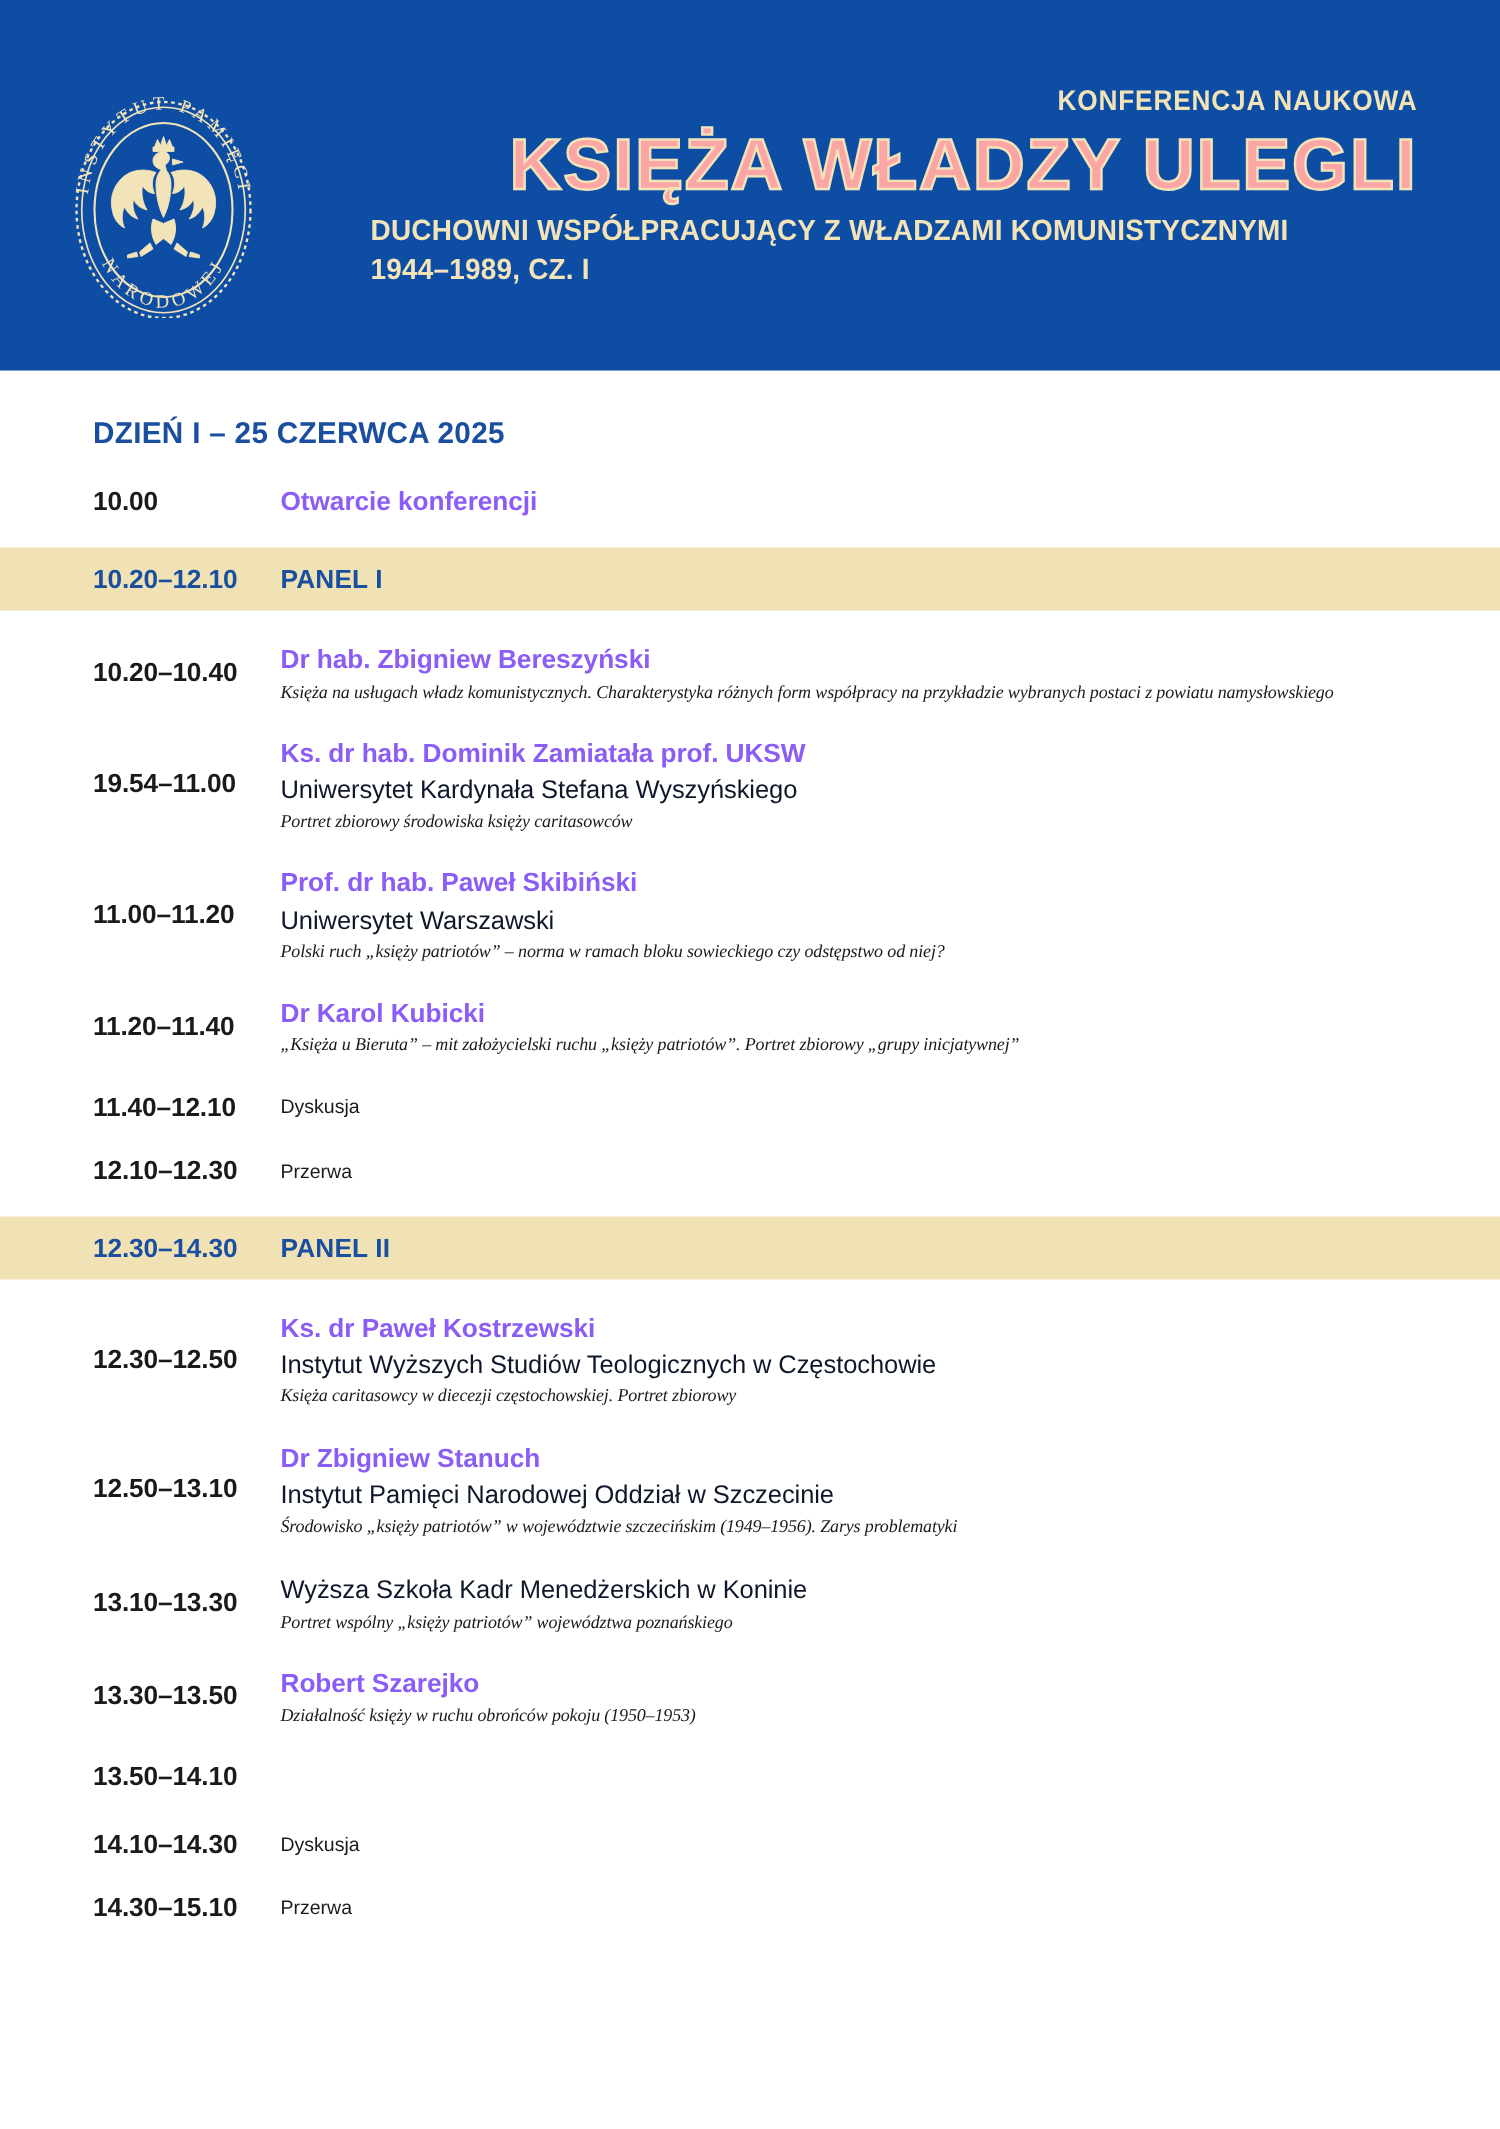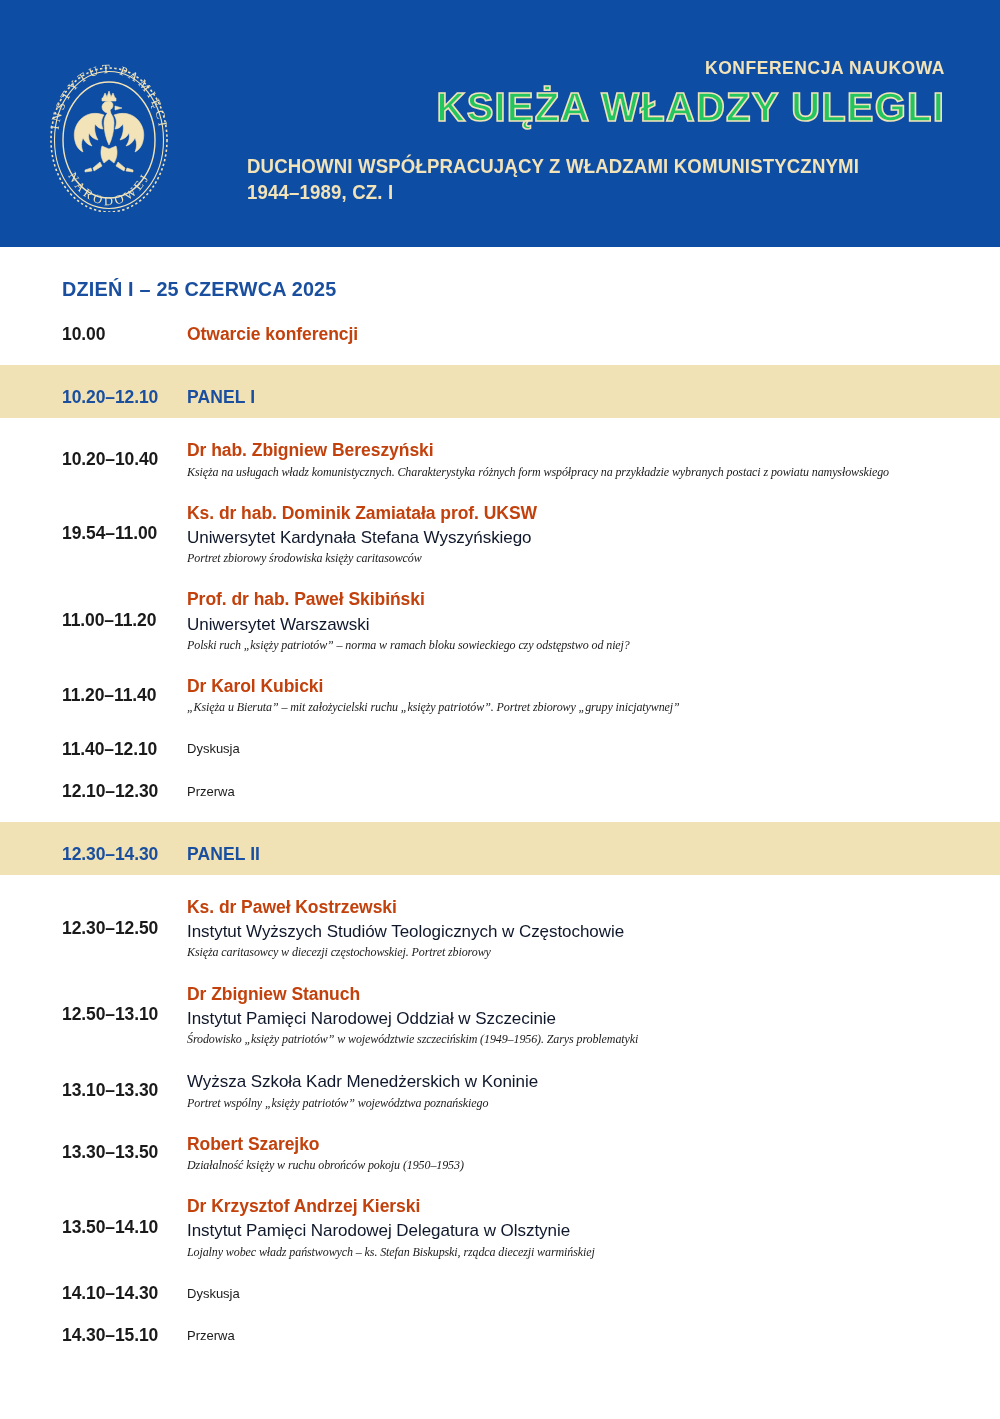--- a/index.html
+++ b/index.html
@@ -48,34 +48,34 @@
     color: #f2e3b8;
     text-align: right;
     line-height: 1;
     margin: 0 0 11px 0;
     transform: scaleX(0.92);
     transform-origin: right center;
   }
   .main-title {
     font-family: "Liberation Sans", sans-serif;
     font-weight: bold;
-    font-size: 40px;
+    font-size: 48px;
     line-height: 0.96;
     letter-spacing: 1.2px;
-    color: #22c55e;
+    color: #fca5a5;
     text-align: right;
     margin: 0;
     white-space: nowrap;
     transform: scaleX(1.0);
     transform-origin: right center;
     -webkit-text-stroke: 1.6px #f2e3b8;
   }
   .subtitle-block {
     text-align: left;
-    margin-top: 28px;
+    margin-top: 8px;
     margin-left: 2px;
   }
   .subtitle {
     font-family: "Liberation Sans", sans-serif;
     font-weight: bold;
     font-size: 19.5px;
     letter-spacing: 0.15px;
     color: #f2e3b8;
     line-height: 1.33;
     margin: 0;
@@ -118,21 +118,21 @@
   }
   .row .content {
     flex: 1 1 auto;
     min-width: 0;
   }
 
   .speaker {
     font-weight: bold;
     font-size: 17.5px;
     line-height: 1.33;
-    color: #c2410c;
+    color: #8b5cf6;
     margin: 0;
     letter-spacing: -0.05px;
   }
   .affiliation {
     font-weight: normal;
     font-size: 17px;
     line-height: 1.38;
     color: #0f172a;
     margin: 1px 0 0 0;
     letter-spacing: -0.05px;
@@ -150,21 +150,21 @@
     font-weight: normal;
     font-size: 13px;
     line-height: 1.33;
     color: #1a1a1a;
     margin: 0;
   }
 
   
   .panel-band {
     background: #f0e2b5;
-    padding: 22px 62px 10px 62px;
+    padding: 11px 62px 10px 62px;
     display: flex;
     align-items: center;
     margin: 0 0 21px 0;
   }
   .panel-band .time {
     flex: 0 0 125px;
     width: 125px;
     font-weight: bold;
     font-size: 17.5px;
     color: #1a4fa0;
@@ -324,25 +324,20 @@
       </div>
       <div class="row">
         <div class="time">13.30–13.50</div>
         <div class="content">
           <div class="speaker">Robert Szarejko</div>
           <div class="paper">Działalność księży w ruchu obrońców pokoju (1950–1953)</div>
         </div>
       </div>
       <div class="row">
         <div class="time">13.50–14.10</div>
-        <div class="content">
-          <div class="speaker">Dr Krzysztof Andrzej Kierski</div>
-          <div class="affiliation">Instytut Pamięci Narodowej Delegatura w Olsztynie</div>
-          <div class="paper">Lojalny wobec władz państwowych – ks. Stefan Biskupski, rządca diecezji warmińskiej</div>
-        </div>
       </div>
       <div class="row simple">
         <div class="time">14.10–14.30</div>
         <div class="content">
           <div class="plain-label">Dyskusja</div>
         </div>
       </div>
       <div class="row simple">
         <div class="time">14.30–15.10</div>
         <div class="content">

